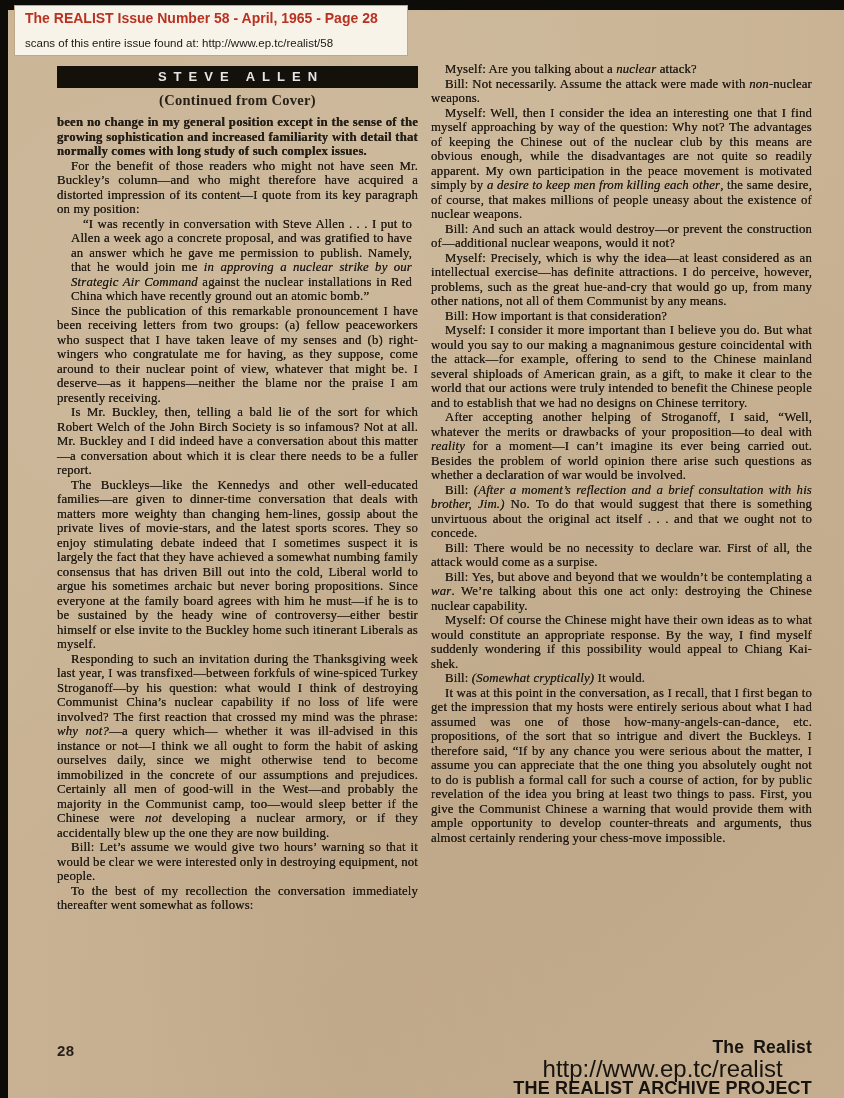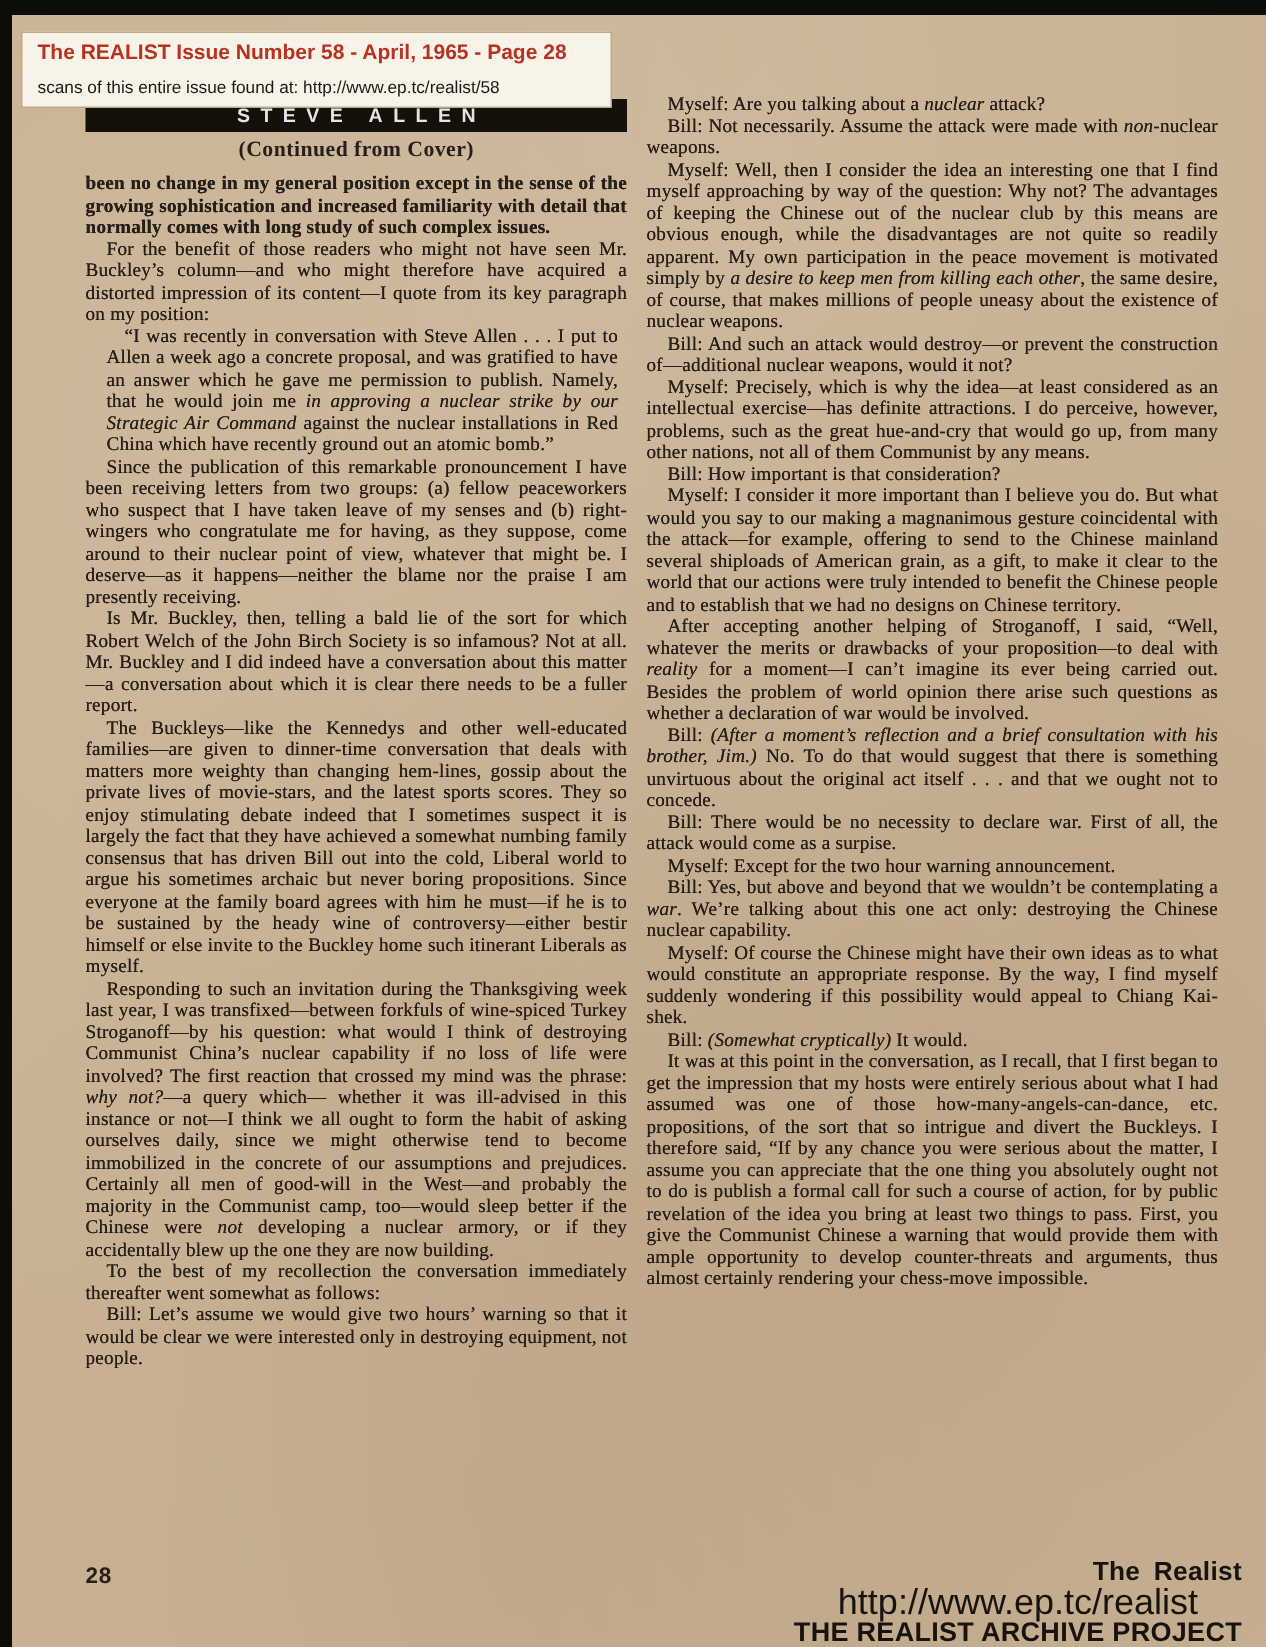--- a/index.html
+++ b/index.html
@@ -11,21 +11,21 @@
       radial-gradient(ellipse at 82% 72%, rgba(110,80,50,0.10), transparent 60%),
       radial-gradient(ellipse at 60% 8%, rgba(255,255,255,0.06), transparent 50%),
       radial-gradient(ellipse at 40% 95%, rgba(110,80,50,0.07), transparent 55%);
     font-family:"Liberation Serif", serif;
     color: var(--ink,#251f18);
   }
   .scan-top-edge { position:absolute; top:0; left:0; width:100%; height:10px; background:#0e0c09; }
   .scan-left-edge { position:absolute; top:0; left:0; width:8px; height:100%; background:#0e0c09; }
 
   .banner-box {
-    position:absolute; left:14px; top:21px; width:374px;
+    position:absolute; left:14px; top:5px; width:374px;
     background:#f7f3e8; border:1px solid #bfa887;
     padding:4px 8px 5px 10px; z-index:5;
     font-family:"Liberation Sans", sans-serif;
   }
   .banner-title { color:var(--banner-red,#b93121); font-size:14px; font-weight:bold; line-height:16px; }
   .banner-subtitle { color:#1c1813; font-size:11.5px; line-height:13px; margin-top:11px; }
 
   .col { position:absolute; }
   .col-left  { left:57px;  top:66px;  width:361px; }
   .col-right { left:431px; top:62px;  width:381px; }
@@ -48,21 +48,21 @@
   }
   .paragraphs p.noindent { text-indent:0;font-weight:bold; }
   .paragraphs p.quote { margin-left:14px; margin-right:6px; text-indent:12px; }
 
   .page-number {
     position:absolute; left:57px; top:1042px;
     font-family:"Liberation Sans", sans-serif; font-weight:bold; font-size:15px;
     letter-spacing:0.5px;
   }
   .footer-right {
-    position:absolute; right:16px; top:1038px; text-align:right;
+    position:absolute; right:32px; top:1038px; text-align:right;
     font-family:"Liberation Sans", sans-serif; color:#17130e;
   }
   .realist-logo { font-weight:bold; font-size:17.5px; letter-spacing:0.2px; word-spacing:4px; line-height:19px; }
   .realist-url  { font-size:24px; line-height:21px; margin-top:1px;text-align:center; }
   .archive-label{ font-size:18px; line-height:14px; letter-spacing:0.2px; margin-top:2px;font-weight:bold; }
 </style>
 </head>
 <body>
 
 <div class="page">
@@ -80,38 +80,37 @@
     </div>
     <div class="continued">(Continued from Cover)</div>
     <div class="paragraphs">
         <p class="noindent">been no change in my general position except in the sense of the growing sophistication and increased familiarity with detail that normally comes with long study of such complex issues.</p>
         <p>For the benefit of those readers who might not have seen Mr. Buckley’s column—and who might therefore have acquired a distorted impression of its content—I quote from its key paragraph on my position:</p>
         <p class="quote">“I was recently in conversation with Steve Allen . . . I put to Allen a week ago a concrete proposal, and was gratified to have an answer which he gave me permission to publish. Namely, that he would join me <i>in approving a nuclear strike by our Strategic Air Command</i> against the nuclear installations in Red China which have recently ground out an atomic bomb.”</p>
         <p>Since the publication of this remarkable pronouncement I have been receiving letters from two groups: (a) fellow peaceworkers who suspect that I have taken leave of my senses and (b) right-wingers who congratulate me for having, as they suppose, come around to their nuclear point of view, whatever that might be. I deserve—as it happens—neither the blame nor the praise I am presently receiving.</p>
         <p>Is Mr. Buckley, then, telling a bald lie of the sort for which Robert Welch of the John Birch Society is so infamous? Not at all. Mr. Buckley and I did indeed have a conversation about this matter—a conversation about which it is clear there needs to be a fuller report.</p>
         <p>The Buckleys—like the Kennedys and other well-educated families—are given to dinner-time conversation that deals with matters more weighty than changing hem-lines, gossip about the private lives of movie-stars, and the latest sports scores. They so enjoy stimulating debate indeed that I sometimes suspect it is largely the fact that they have achieved a somewhat numbing family consensus that has driven Bill out into the cold, Liberal world to argue his sometimes archaic but never boring propositions. Since everyone at the family board agrees with him he must—if he is to be sustained by the heady wine of controversy—either bestir himself or else invite to the Buckley home such itinerant Liberals as myself.</p>
         <p>Responding to such an invitation during the Thanksgiving week last year, I was transfixed—between forkfuls of wine-spiced Turkey Stroganoff—by his question: what would I think of destroying Communist China’s nuclear capability if no loss of life were involved? The first reaction that crossed my mind was the phrase: <i>why not?</i>—a query which— whether it was ill-advised in this instance or not—I think we all ought to form the habit of asking ourselves daily, since we might otherwise tend to become immobilized in the concrete of our assumptions and prejudices. Certainly all men of good-will in the West—and probably the majority in the Communist camp, too—would sleep better if the Chinese were <i>not</i> developing a nuclear armory, or if they accidentally blew up the one they are now building.</p>
+        <p>Bill: Let’s assume we would give two hours’ warning so that it would be clear we were interested only in destroying equipment, not people.</p>
         <p>To the best of my recollection the conversation immediately thereafter went somewhat as follows:</p>
-        <p>Bill: Let’s assume we would give two hours’ warning so that it would be clear we were interested only in destroying equipment, not people.</p>
       </div>
   </div>
 
   <div class="col col-right">
     <div class="paragraphs">
         <p>Myself: Are you talking about a <i>nuclear</i> attack?</p>
         <p>Bill: Not necessarily. Assume the attack were made with <i>non</i>-nuclear weapons.</p>
         <p>Myself: Well, then I consider the idea an interesting one that I find myself approaching by way of the question: Why not? The advantages of keeping the Chinese out of the nuclear club by this means are obvious enough, while the disadvantages are not quite so readily apparent. My own participation in the peace movement is motivated simply by <i>a desire to keep men from killing each other</i>, the same desire, of course, that makes millions of people uneasy about the existence of nuclear weapons.</p>
         <p>Bill: And such an attack would destroy—or prevent the construction of—additional nuclear weapons, would it not?</p>
         <p>Myself: Precisely, which is why the idea—at least considered as an intellectual exercise—has definite attractions. I do perceive, however, problems, such as the great hue-and-cry that would go up, from many other nations, not all of them Communist by any means.</p>
         <p>Bill: How important is that consideration?</p>
         <p>Myself: I consider it more important than I believe you do. But what would you say to our making a magnanimous gesture coincidental with the attack—for example, offering to send to the Chinese mainland several shiploads of American grain, as a gift, to make it clear to the world that our actions were truly intended to benefit the Chinese people and to establish that we had no designs on Chinese territory.</p>
         <p>After accepting another helping of Stroganoff, I said, “Well, whatever the merits or drawbacks of your proposition—to deal with <i>reality</i> for a moment—I can’t imagine its ever being carried out. Besides the problem of world opinion there arise such questions as whether a declaration of war would be involved.</p>
         <p>Bill: <i>(After a moment’s reflection and a brief consultation with his brother, Jim.)</i> No. To do that would suggest that there is something unvirtuous about the original act itself . . . and that we ought not to concede.</p>
         <p>Bill: There would be no necessity to declare war. First of all, the attack would come as a surpise.</p>
-        <p>Myself: Except for the two hour warning announcement.</p>
         <p>Bill: Yes, but above and beyond that we wouldn’t be contemplating a <i>war</i>. We’re talking about this one act only: destroying the Chinese nuclear capability.</p>
         <p>Myself: Of course the Chinese might have their own ideas as to what would constitute an appropriate response. By the way, I find myself suddenly wondering if this possibility would appeal to Chiang Kai-shek.</p>
         <p>Bill: <i>(Somewhat cryptically)</i> It would.</p>
         <p>It was at this point in the conversation, as I recall, that I first began to get the impression that my hosts were entirely serious about what I had assumed was one of those how-many-angels-can-dance, etc. propositions, of the sort that so intrigue and divert the Buckleys. I therefore said, “If by any chance you were serious about the matter, I assume you can appreciate that the one thing you absolutely ought not to do is publish a formal call for such a course of action, for by public revelation of the idea you bring at least two things to pass. First, you give the Communist Chinese a warning that would provide them with ample opportunity to develop counter-threats and arguments, thus almost certainly rendering your chess-move impossible.</p>
       </div>
   </div>
 
   <div class="page-number">28</div>
 
   <div class="footer-right">

